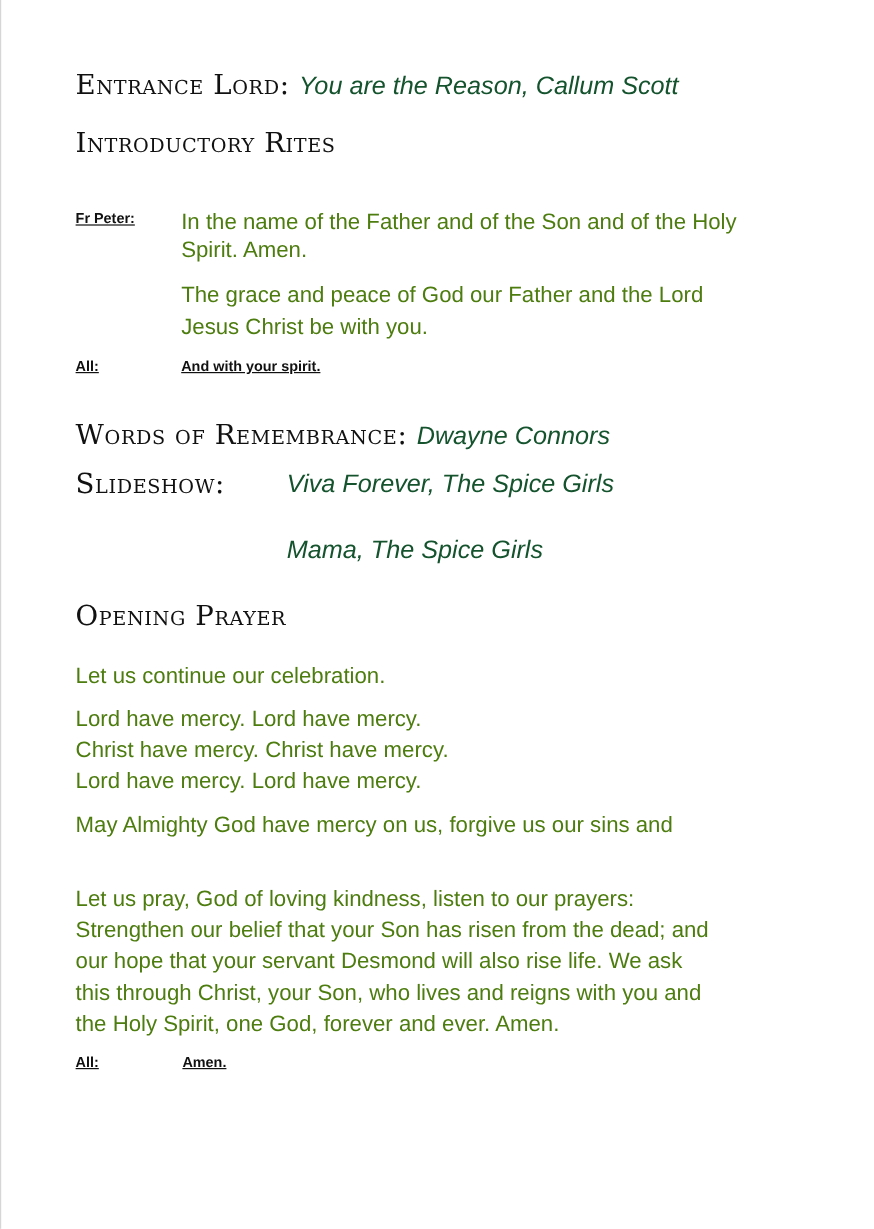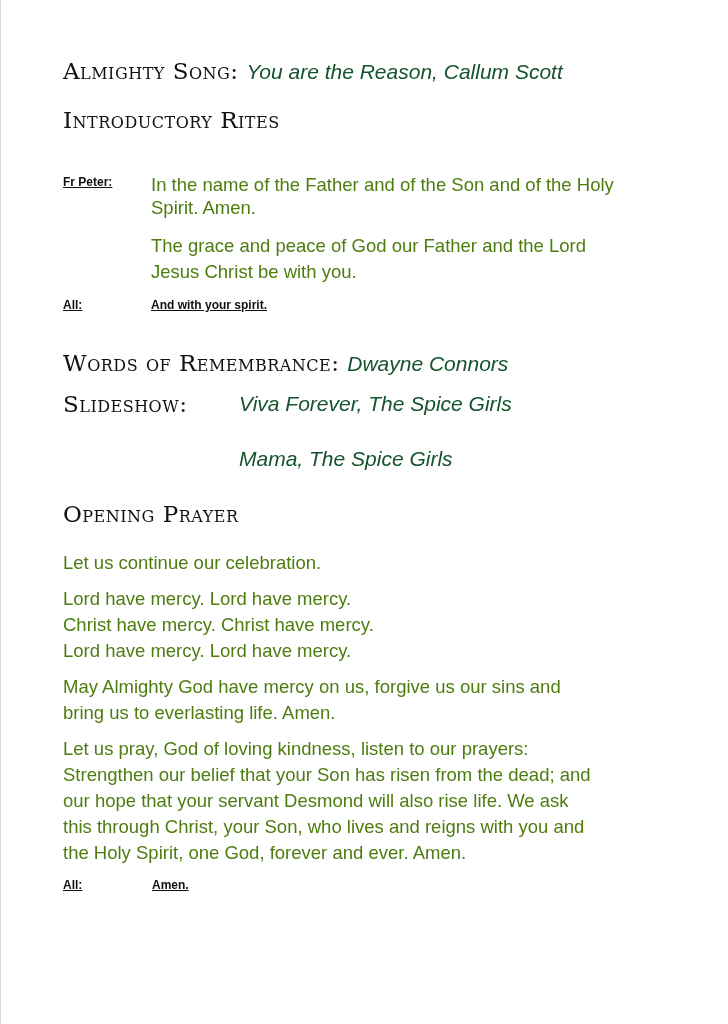--- a/index.html
+++ b/index.html
@@ -28,21 +28,21 @@
   }
   .body-text { font-size: 18.5px; line-height: 26px; color: #4d7c0f; }
   .speaker { font-size: 12px; font-weight: bold; color: #111; text-decoration: underline; }
 </style>
 </head>
 <body>
 
 <div class="page">
 
   <div class="abs heading" style="left:62px; top:58px;">
-    <span>Almighty Song:</span>
+    <span>Entrance Lord:</span>
     <span class="ital">You are the Reason, Callum Scott</span>
   </div>
 
   <div class="abs heading" style="left:62px; top:107px;">Introductory Rites</div>
 
   <div class="abs speaker" style="left:62px; top:175px;">Fr Peter:</div>
   <div class="abs body-text" style="left:150px; top:172px;">In the name of the Father and of the Son and of the Holy</div>
   <div class="abs body-text" style="left:150px; top:195px;">Spirit.  Amen.</div>
   <div class="abs body-text" style="left:150px; top:233px;">The grace and peace of God our Father and the Lord</div>
   <div class="abs body-text" style="left:150px; top:259px;">Jesus Christ be with you.</div>
@@ -61,21 +61,20 @@
 
   <div class="abs heading" style="left:62px; top:501px;">Opening Prayer</div>
 
   <div class="abs body-text" style="left:62px; top:550px;">Let us continue our celebration.</div>
 
   <div class="abs body-text" style="left:62px; top:586px;">Lord have mercy.  Lord have mercy.</div>
   <div class="abs body-text" style="left:62px; top:612px;">Christ have mercy.  Christ have mercy.</div>
   <div class="abs body-text" style="left:62px; top:638px;">Lord have mercy.  Lord have mercy.</div>
 
   <div class="abs body-text" style="left:62px; top:674px;">May Almighty God have mercy on us, forgive us our sins and</div>
-  <div class="abs body-text" style="left:62px; top:700px;">bring us to everlasting life.  Amen.</div>
 
   <div class="abs body-text" style="left:62px; top:736px;">Let us pray, God of loving kindness, listen to our prayers:</div>
   <div class="abs body-text" style="left:62px; top:762px;">Strengthen our belief that your Son has risen from the dead; and</div>
   <div class="abs body-text" style="left:62px; top:788px;">our hope that your servant Desmond will also rise life.  We ask</div>
   <div class="abs body-text" style="left:62px; top:814px;">this through Christ, your Son, who lives and reigns with you and</div>
   <div class="abs body-text" style="left:62px; top:840px;">the Holy Spirit, one God, forever and ever.  Amen.</div>
 
   <div class="abs speaker" style="left:62px; top:878px;">All:</div>
   <div class="abs speaker" style="left:151px; top:878px;">Amen.</div>
 

